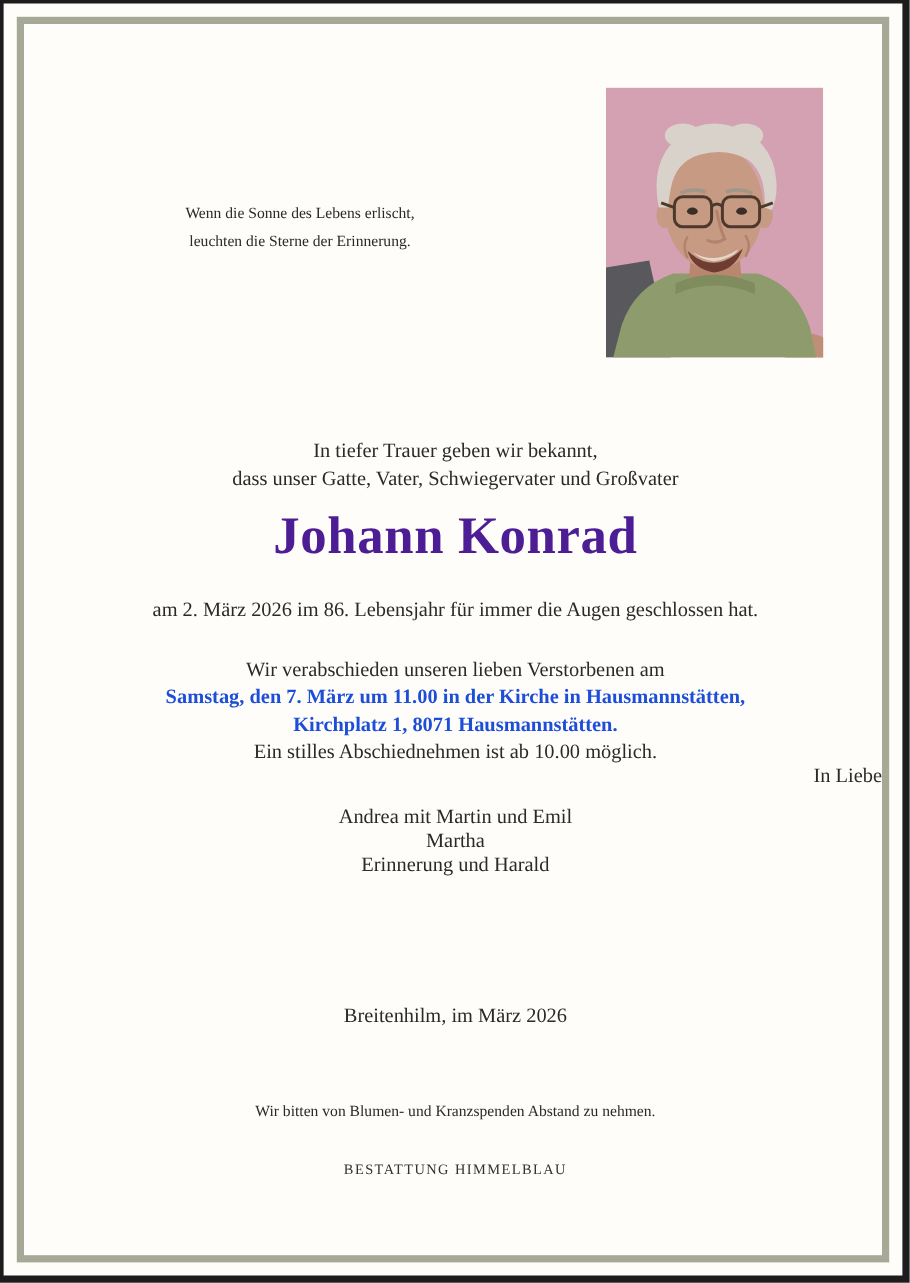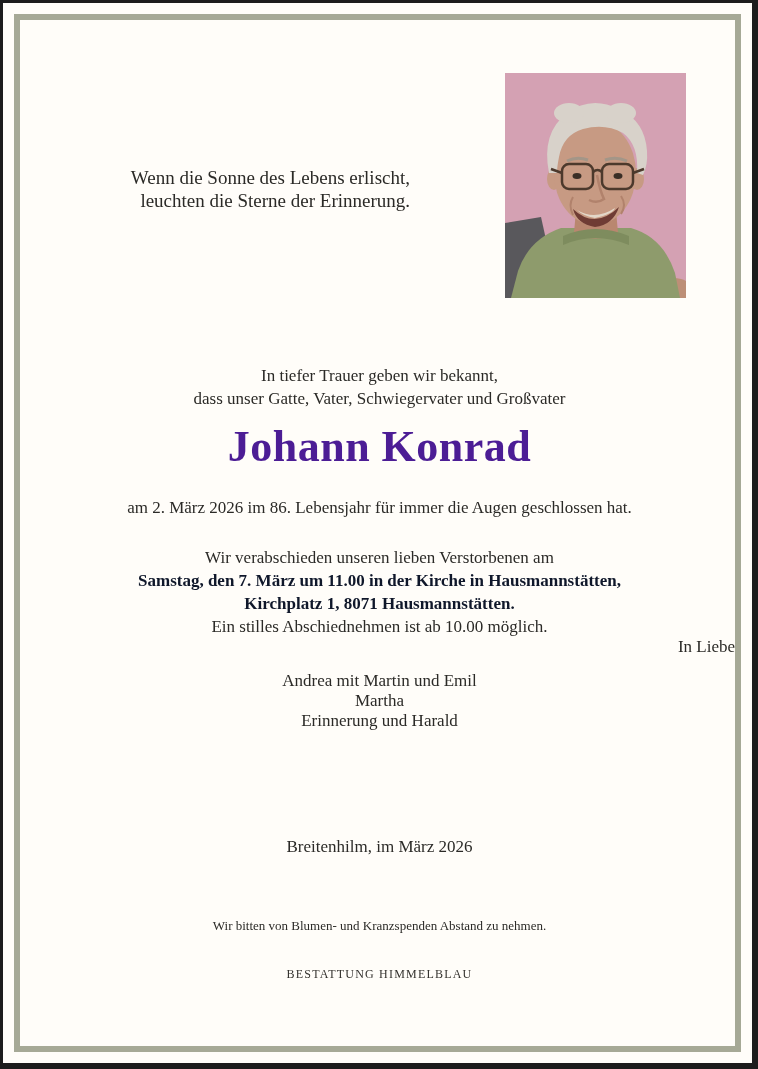--- a/index.html
+++ b/index.html
@@ -39,22 +39,22 @@
     right: 0;
     text-align: center;
     font-size: 17px;
     line-height: 23px;
   }
   .quote {
     position: absolute;
     left: 70px;
     top: 146px;
     width: 320px;
-    text-align: right;
-    font-size: 19px;
+    text-align: center;
+    font-size: 13px;
     line-height: 23px;
   }
   .photo {
     position: absolute;
     left: 485px;
     top: 53px;
     width: 181px;
     height: 225px;
   }
   .photo svg { display: block; }
@@ -67,21 +67,21 @@
     margin: 0;
     text-align: center;
     font-size: 44px;
     line-height: 50px;
     font-weight: bold;
     letter-spacing: 0.5px;
     color: #4c1d95;
   }
   .death-line { top: 476px; }
   .funeral { top: 526px; }
-  .funeral .bold { font-weight: bold; color: #0f172a; }
+  .funeral .bold { font-weight: bold; color: #1d4ed8; }
   .closing { top: 615px; text-align: right; }
   .mourners { top: 651px; line-height: 20px; }
   .place-date { top: 815px; }
   .flowers-note { top: 857px; font-size: 13px; line-height: 17px; margin-top: 40px; }
   .funeral-home {
     top: 946px;
     font-size: 12px;
     line-height: 16px;
     letter-spacing: 1.2px;
     color: #34322e;

